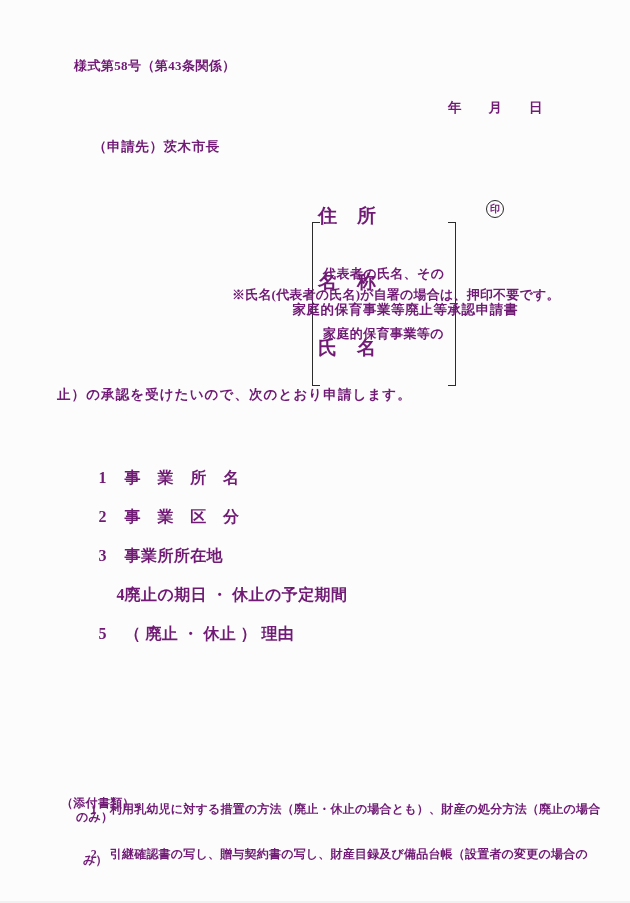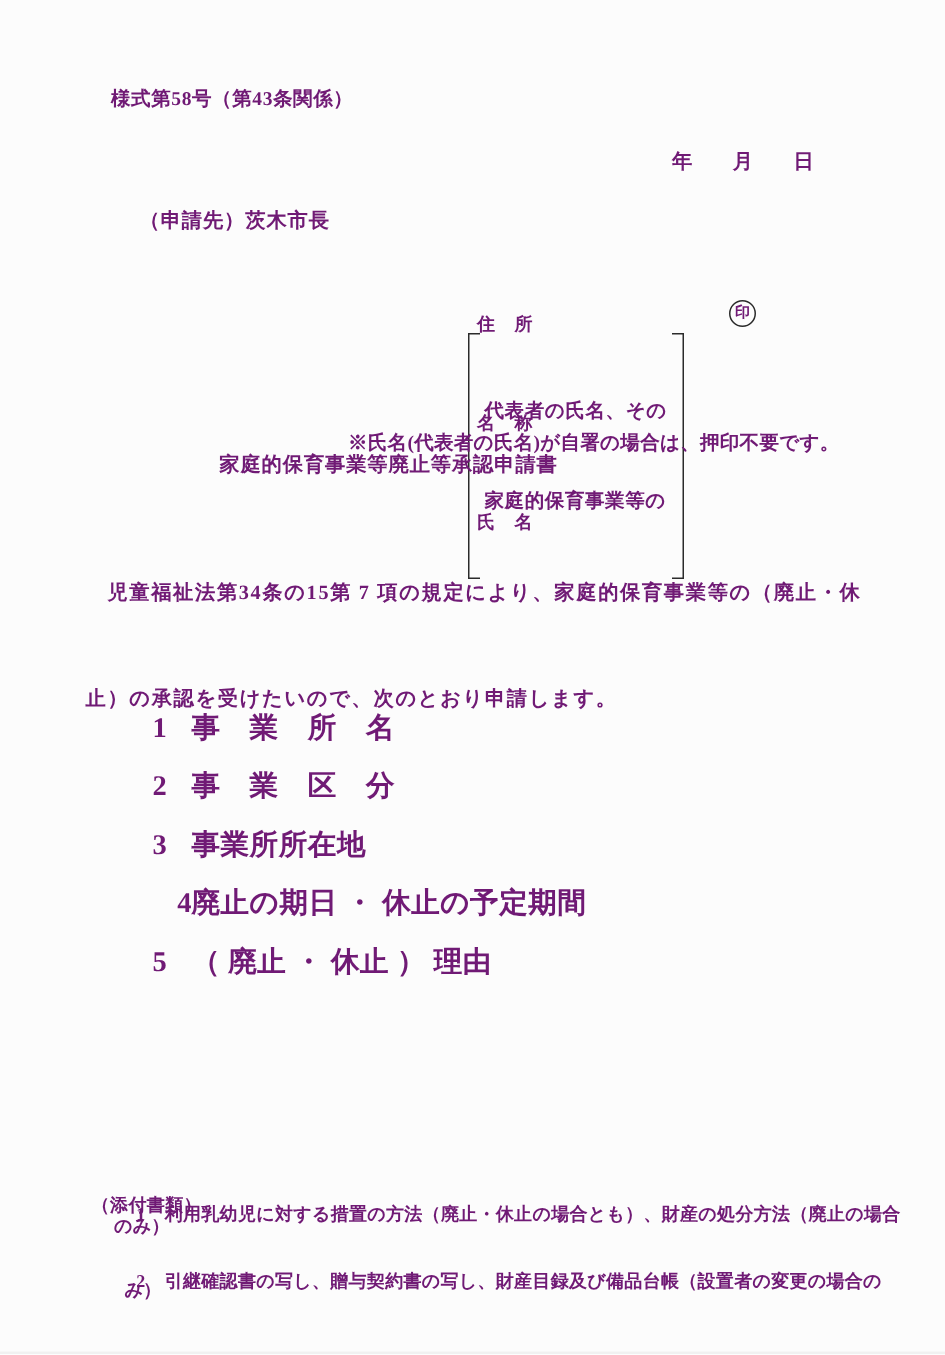--- a/index.html
+++ b/index.html
@@ -33,21 +33,21 @@
     gap: 27px;
   }
   .recipient {
     left: 93px; top: 120px;
     font-size: 13.5px;
     letter-spacing: 0.6px;
     margin-top: 18px;
   }
   .applicant-labels {
     left: 318px; top: 161px;
-    font-size: 12px;
+    font-size: 19px;
     line-height: 22px;
     letter-spacing: 0.5px;
   }
   .seal {
     left: 486px; top: 200px;
     width: 16px; height: 16px;
     border: 1.2px solid #2b2b2b;
     border-radius: 50%;
     display: flex;
     align-items: center;
@@ -81,33 +81,33 @@
   }
   .signature-note {
     left: 232px; top: 261px;
     font-size: 13px;
     letter-spacing: 0.2px;
     margin-top: 25px;
   }
   .doc-title {
     left: 0; top: 301px;
     width: 518px;
-    text-align: center;
+    text-align: right;
     font-size: 13.5px;
     letter-spacing: 0.6px;
   }
   .body-para {
     left: 57px; top: 336px;
     font-size: 13.5px;
     line-height: 23.5px;
     letter-spacing: 1.1px;
   }
   .item {
     left: 81px;
-    font-size: 19px;
+    font-size: 16px;
     letter-spacing: 0.4px;
   }
   .item .num {
     display: inline-block;
     width: 26px;
     letter-spacing: 0;
   }
   .i1 { top: 450px; }
   .i2 { top: 489px; }
   .i3 { top: 528px; }
@@ -164,21 +164,20 @@
   <div class="abs corporate-note">
     <div>代表者の氏名、その</div>
     <div>家庭的保育事業等の</div>
   </div>
 
   <div class="abs signature-note">※氏名(代表者の氏名)が自署の場合は、押印不要です。</div>
 
   <div class="abs doc-title">家庭的保育事業等廃止等承認申請書</div>
 
   <div class="abs body-para">
-    <div>　児童福祉法第34条の15第 7 項の規定により、家庭的保育事業等の（廃止・休</div>
     <div>止）の承認を受けたいので、次のとおり申請します。</div>
   </div>
 
   <div class="abs item i1">
     <span class="num">1</span><span>事　業　所　名</span>
   </div>
   <div class="abs item i2">
     <span class="num">2</span><span>事　業　区　分</span>
   </div>
   <div class="abs item i3">

